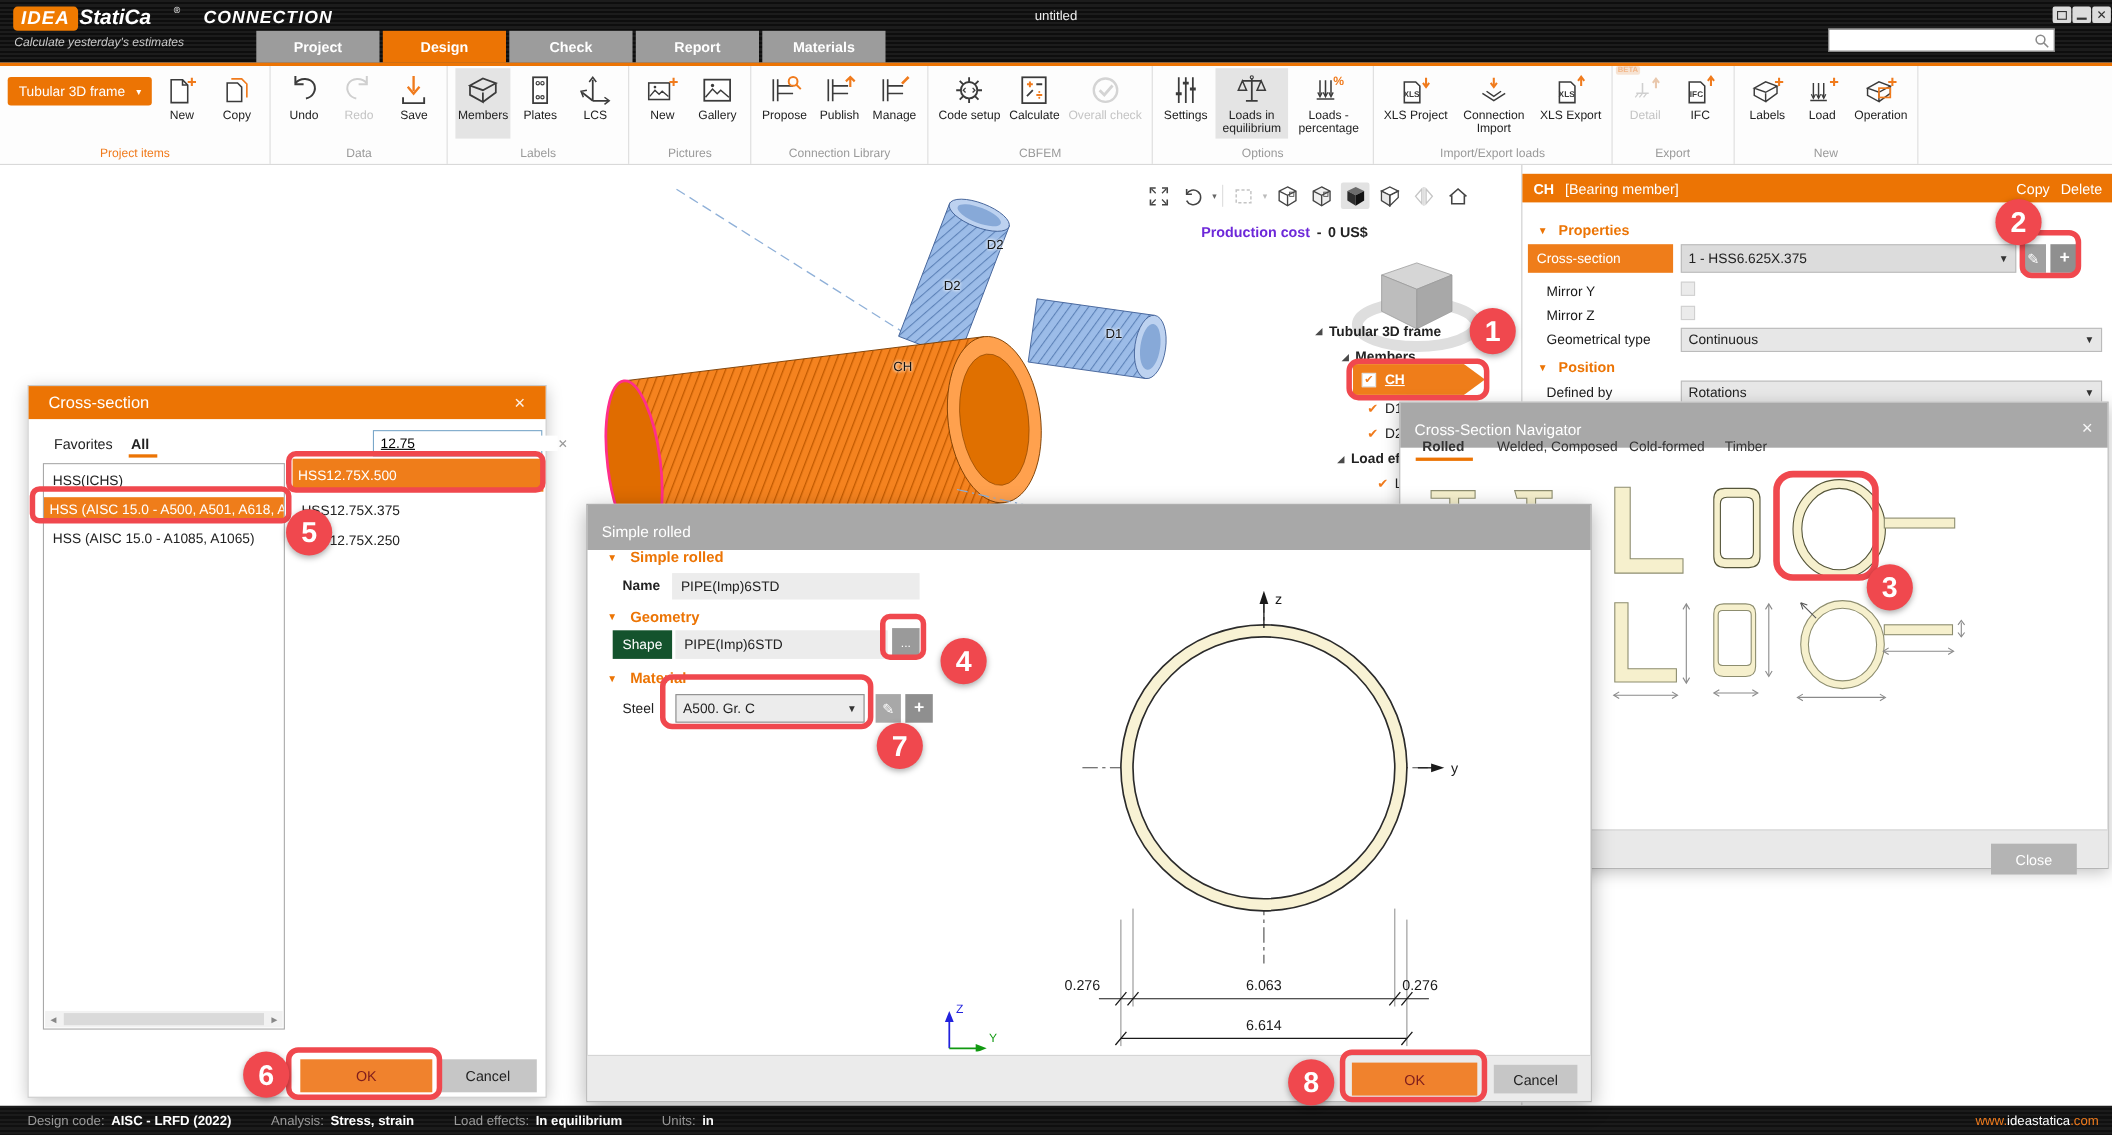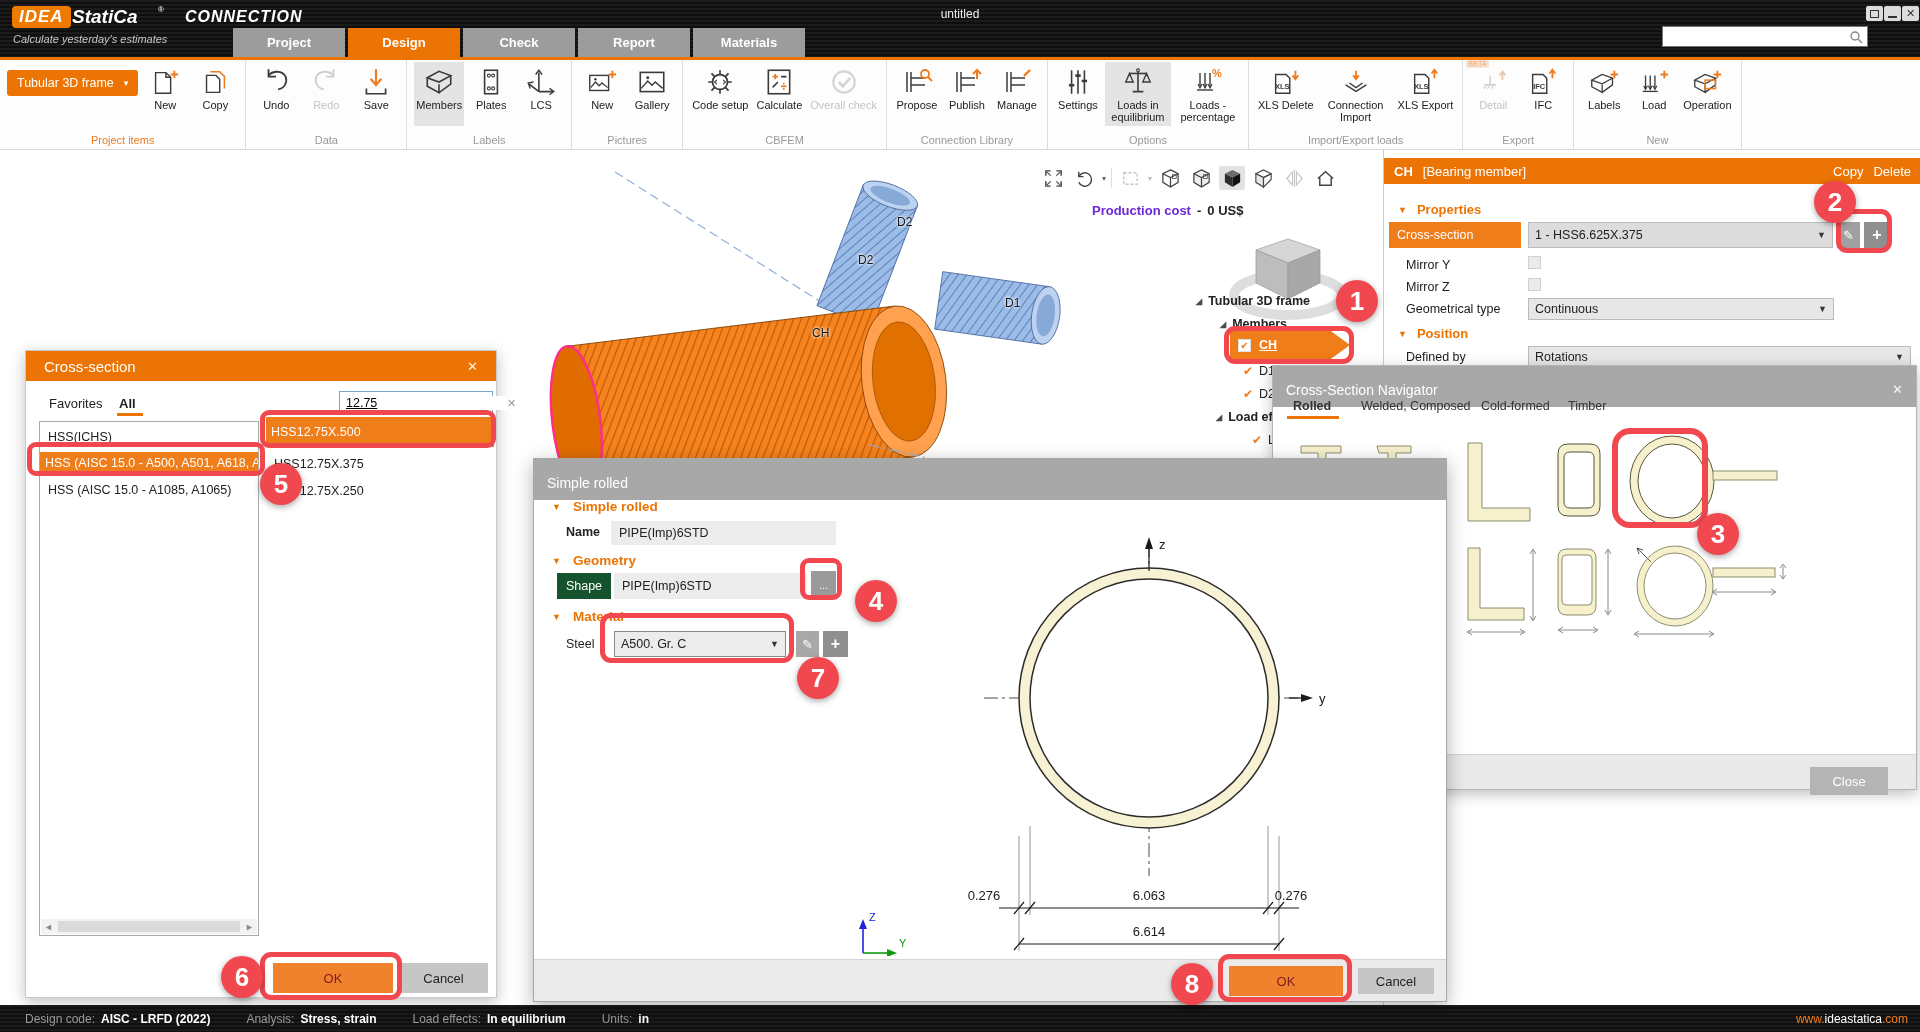--- a/index.html
+++ b/index.html
@@ -264,20 +264,54 @@
         <span class="rlbl">Gallery</span>
       </div>
     </div>
     <div class="glabel">Pictures</div>
   </div>
 
   <div class="rgroup">
     <div class="rbtns">
       <div class="rbtn">
         <span class="ric">
+            <svg viewBox="0 0 32 30">
+              <path d="M6 5v20M10 5v20M10 11h14M10 18h14" stroke="#3b3b3b" stroke-width="1.5"></path>
+              <circle cx="24" cy="7" r="4" fill="none" stroke="#f07b1d" stroke-width="1.8"></circle>
+              <path d="M27 10l4 4" stroke="#f07b1d" stroke-width="1.8"></path>
+            </svg>
+          </span>
+        <span class="rlbl">Propose</span>
+      </div>
+      <div class="rbtn">
+        <span class="ric">
+            <svg viewBox="0 0 32 30">
+              <path d="M6 5v20M10 5v20M10 11h14M10 18h14" stroke="#3b3b3b" stroke-width="1.5"></path>
+              <path d="M26 12V3M22 7l4-4 4 4" fill="none" stroke="#f07b1d" stroke-width="2"></path>
+            </svg>
+          </span>
+        <span class="rlbl">Publish</span>
+      </div>
+      <div class="rbtn">
+        <span class="ric">
+            <svg viewBox="0 0 32 30">
+              <path d="M6 5v20M10 5v20M10 11h14M10 18h14" stroke="#3b3b3b" stroke-width="1.5"></path>
+              <path d="M23 9l6-6M23 9l1.5-1.5" stroke="#f07b1d" stroke-width="2.4"></path>
+            </svg>
+          </span>
+        <span class="rlbl">Manage</span>
+      </div>
+    </div>
+    <div class="glabel">Connection Library</div>
+  </div>
+
+  <div class="rgroup">
+    <div class="rbtns">
+      <div class="rbtn">
+        <span class="ric">
             <svg viewBox="0 0 30 30">
               <circle cx="15" cy="15" r="7" fill="none" stroke="#3b3b3b" stroke-width="1.6"></circle>
               <path d="M15 4v4M15 22v4M4 15h4M22 15h4M7 7l3 3M20 20l3 3M23 7l-3 3M10 20l-3 3" stroke="#3b3b3b" stroke-width="1.6"></path>
               <path d="M12 13l-2 2 2 2M18 13l2 2-2 2" fill="none" stroke="#3b3b3b" stroke-width="1.1"></path>
             </svg>
           </span>
         <span class="rlbl">Code setup</span>
       </div>
       <div class="rbtn">
         <span class="ric">
@@ -303,54 +337,20 @@
         <span class="rlbl">Overall check</span>
       </div>
     </div>
     <div class="glabel">CBFEM</div>
   </div>
 
   <div class="rgroup">
     <div class="rbtns">
       <div class="rbtn">
         <span class="ric">
-            <svg viewBox="0 0 32 30">
-              <path d="M6 5v20M10 5v20M10 11h14M10 18h14" stroke="#3b3b3b" stroke-width="1.5"></path>
-              <circle cx="24" cy="7" r="4" fill="none" stroke="#f07b1d" stroke-width="1.8"></circle>
-              <path d="M27 10l4 4" stroke="#f07b1d" stroke-width="1.8"></path>
-            </svg>
-          </span>
-        <span class="rlbl">Propose</span>
-      </div>
-      <div class="rbtn">
-        <span class="ric">
-            <svg viewBox="0 0 32 30">
-              <path d="M6 5v20M10 5v20M10 11h14M10 18h14" stroke="#3b3b3b" stroke-width="1.5"></path>
-              <path d="M26 12V3M22 7l4-4 4 4" fill="none" stroke="#f07b1d" stroke-width="2"></path>
-            </svg>
-          </span>
-        <span class="rlbl">Publish</span>
-      </div>
-      <div class="rbtn">
-        <span class="ric">
-            <svg viewBox="0 0 32 30">
-              <path d="M6 5v20M10 5v20M10 11h14M10 18h14" stroke="#3b3b3b" stroke-width="1.5"></path>
-              <path d="M23 9l6-6M23 9l1.5-1.5" stroke="#f07b1d" stroke-width="2.4"></path>
-            </svg>
-          </span>
-        <span class="rlbl">Manage</span>
-      </div>
-    </div>
-    <div class="glabel">Connection Library</div>
-  </div>
-
-  <div class="rgroup">
-    <div class="rbtns">
-      <div class="rbtn">
-        <span class="ric">
             <svg viewBox="0 0 30 30">
               <path d="M9 4v22M15 4v22M21 4v22" stroke="#3b3b3b" stroke-width="1.5"></path>
               <path d="M6.5 18h5M12.5 9h5M18.5 14h5" stroke="#3b3b3b" stroke-width="2.4"></path>
             </svg>
           </span>
         <span class="rlbl">Settings</span>
       </div>
       <div class="rbtn active" style="max-width:66px">
         <span class="ric">
             <svg viewBox="0 0 30 30">
@@ -381,21 +381,21 @@
     <div class="rbtns">
       <div class="rbtn">
         <span class="ric">
             <svg viewBox="0 0 34 30">
               <path d="M6 7h11l4 4v16H6z" fill="#fff" stroke="#3b3b3b" stroke-width="1.5"></path>
               <text x="13" y="22" font-size="8" font-weight="bold" text-anchor="middle" fill="#3b3b3b">XLS</text>
               <path d="M27 3v8" stroke="#f07b1d" stroke-width="2"></path>
               <path d="M24 8l3 4 3-4" fill="none" stroke="#f07b1d" stroke-width="2"></path>
             </svg>
           </span>
-        <span class="rlbl">XLS Delete</span>
+        <span class="rlbl">XLS Project</span>
       </div>
       <div class="rbtn">
         <span class="ric">
             <svg viewBox="0 0 34 30">
               <path d="M17 3v8" stroke="#f07b1d" stroke-width="2"></path>
               <path d="M14 8l3 4 3-4" fill="none" stroke="#f07b1d" stroke-width="2"></path>
               <path d="M6 18l11 7 11-7M10 16l7 5 7-5" fill="none" stroke="#3b3b3b" stroke-width="1.4"></path>
             </svg>
           </span>
         <span class="rlbl">Connection Import</span>
@@ -642,21 +642,21 @@
       <span>✎</span>
     </div>
   <div class="sqbtn" style="left:480px;top:72px;width:26px;height:26px;background:#8f8f8f;font-weight:bold;font-size:16px">
       <span>+</span>
     </div>
   <div class="prow-label" style="left:22px;top:108px">Mirror Y</div>
   <div class="pcheck" style="left:144px;top:106px"></div>
   <div class="prow-label" style="left:22px;top:130px">Mirror Z</div>
   <div class="pcheck" style="left:144px;top:128px"></div>
   <div class="prow-label" style="left:22px;top:152px">Geometrical type</div>
-  <div class="pdrop" style="left:144px;top:148px;width:306px;height:22px;background:#e7e7e7">
+  <div class="pdrop" style="left:144px;top:148px;width:383px;height:22px;background:#e7e7e7">
     <span>Continuous</span>
     <span class="caret">▼</span>
   </div>
   <div class="sect" style="left:14px;top:176px">
     <span class="tri">▼</span>
     <span>Position</span>
   </div>
   <div class="prow-label" style="left:22px;top:200px">Defined by</div>
   <div class="pdrop" style="left:144px;top:196px;width:383px;height:22px;background:#e7e7e7">
     <span>Rotations</span>

